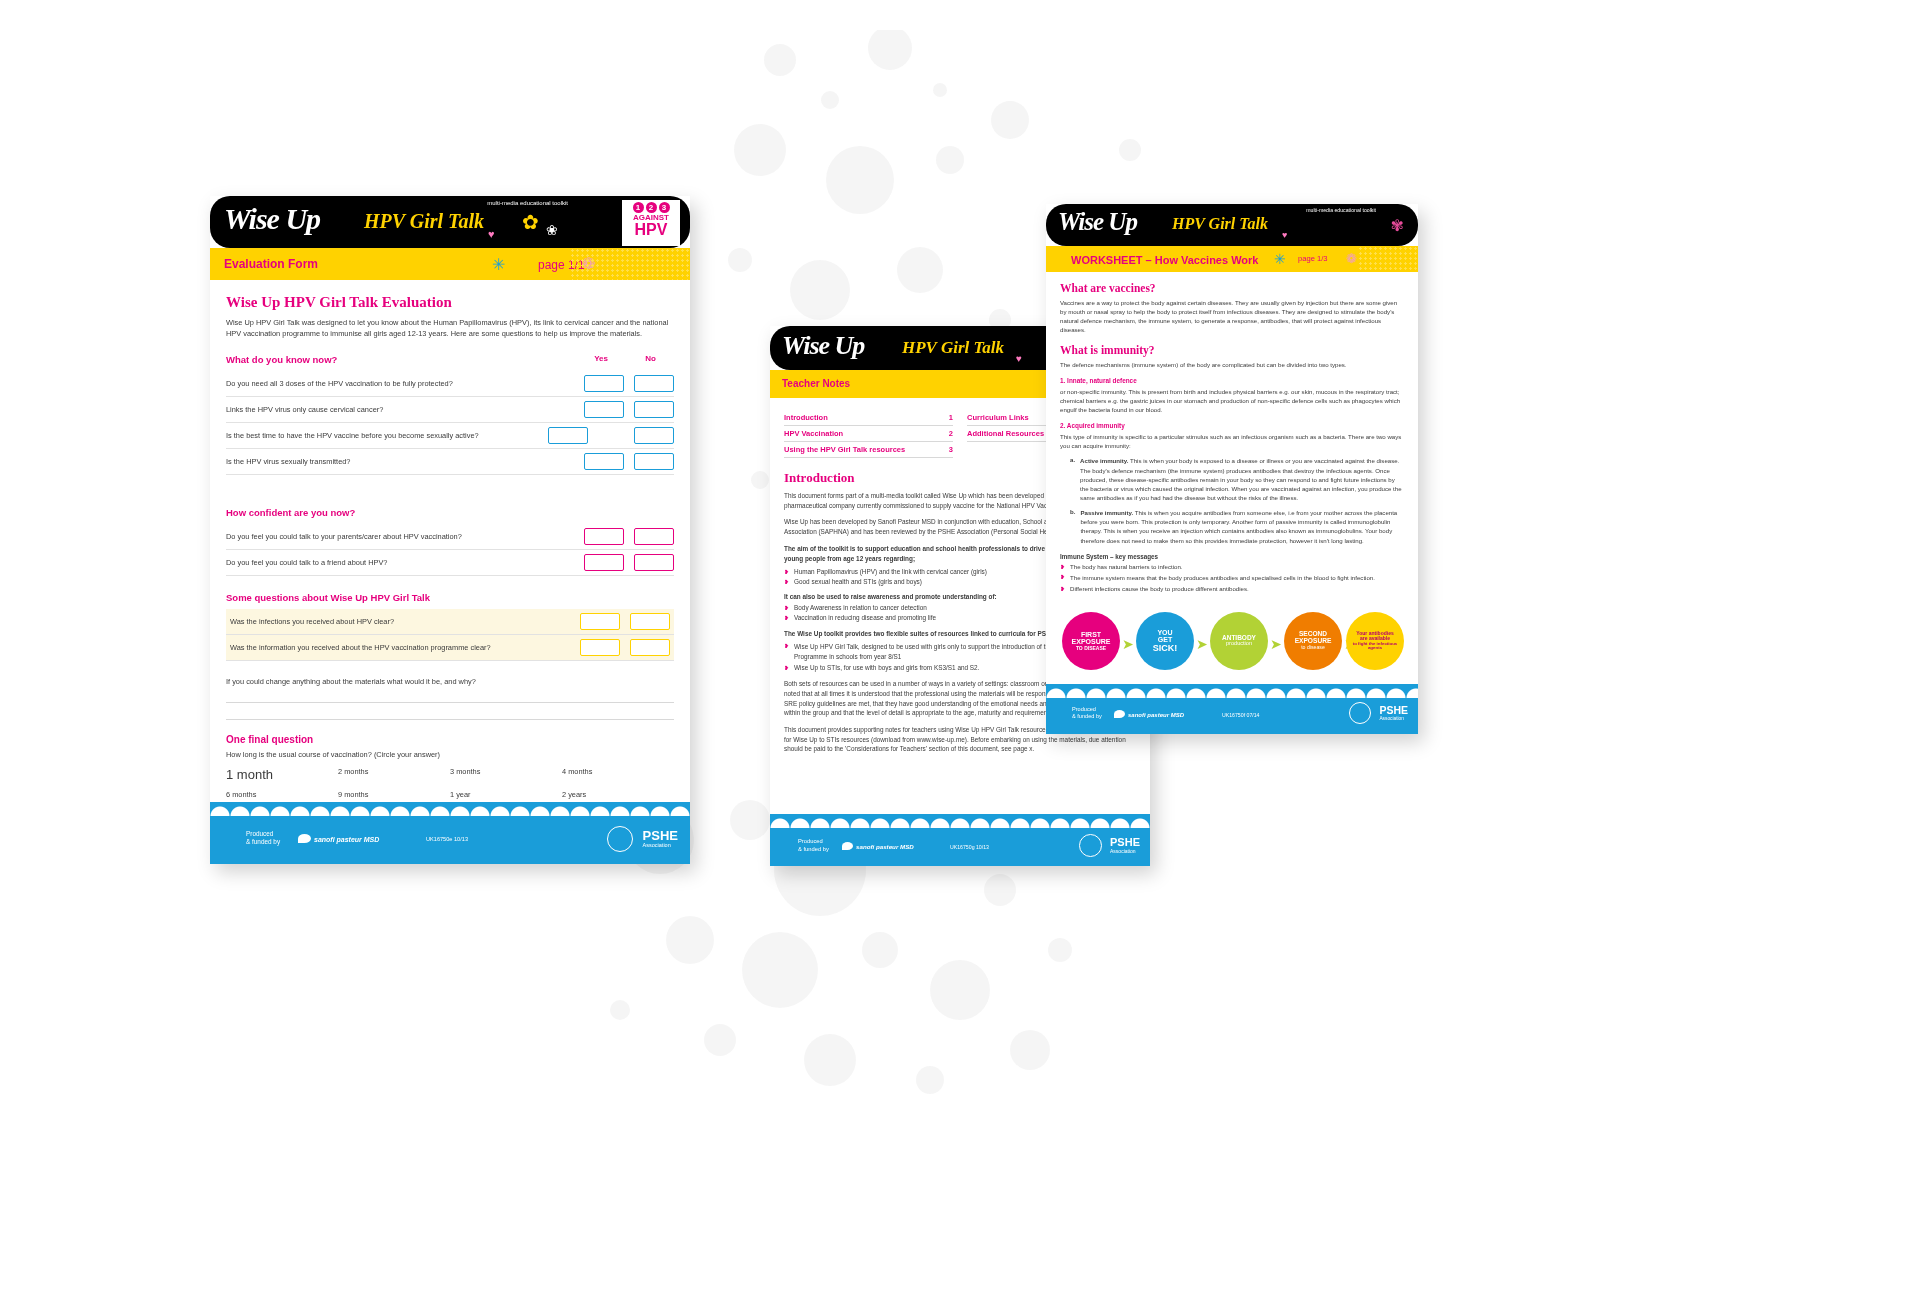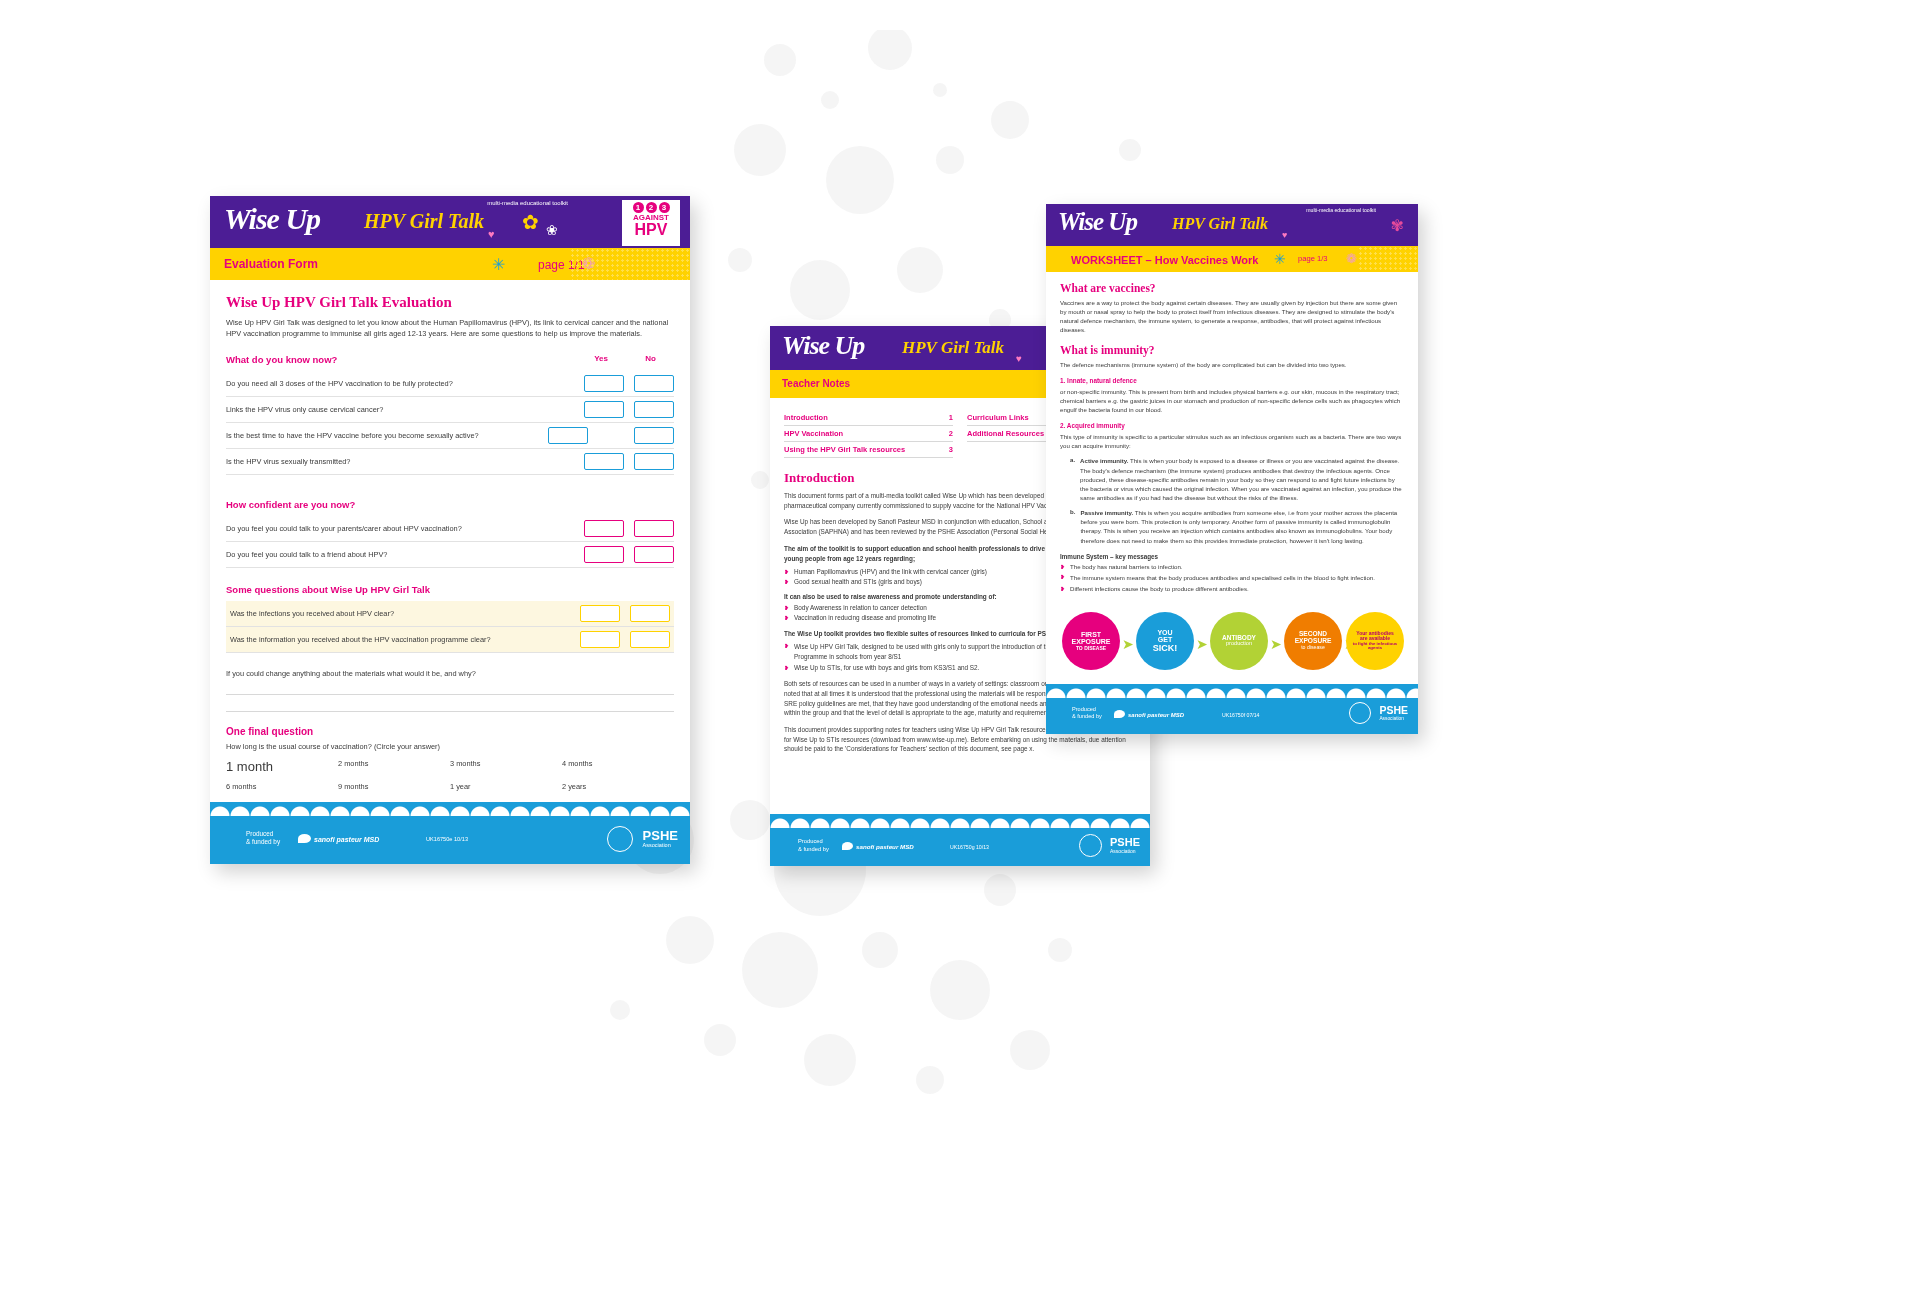--- a/index.html
+++ b/index.html
@@ -10,21 +10,21 @@
     position:relative;
   }
   .bg-splash{position:absolute;pointer-events:none;}
   .page{
     position:absolute;background:#fff;
     box-shadow:6px 8px 18px rgba(0,0,0,0.18);
   }
 
   
   .hdr{position:relative;overflow:hidden;}
-  .hdr-pink{background:#4c1d95;position:relative;height:62%;}
+  .hdr-pink{background:#000000;position:relative;height:62%;border-radius:20px;}
   .hdr-yellow{background:#ffd200;position:relative;height:38%;}
   .logo-wise{
     font-family:"Liberation Serif", serif;
     font-style:italic;font-weight:bold;color:#fff;
     letter-spacing:-1px;
   }
   .logo-hpv{
     font-family:"Liberation Serif", serif;
     font-style:italic;font-weight:bold;color:#ffd200;
   }
@@ -200,21 +200,21 @@
         <div class="tickbox"></div>
         <div class="tickbox"></div>
       </div>
       <div class="q-row" style="padding:4px 0;">
         <div class="q-txt" style="font-size:7.4px;">Is the HPV virus sexually transmitted?</div>
         <div class="tickbox"></div>
         <div class="tickbox"></div>
       </div>
     </div>
 
-    <div class="h-pink" style="font-size:9.5px;margin-top:24px;">How confident are you now?</div>
+    <div class="h-pink" style="font-size:9.5px;margin-top:32px;">How confident are you now?</div>
     <div style="margin-top:6px;">
       <div class="q-row" style="padding:4px 0;">
         <div class="q-txt" style="font-size:7.4px;">Do you feel you could talk to your parents/carer about HPV vaccination?</div>
         <div class="tickbox pink"></div>
         <div class="tickbox pink"></div>
       </div>
       <div class="q-row" style="padding:4px 0;">
         <div class="q-txt" style="font-size:7.4px;">Do you feel you could talk to a friend about HPV?</div>
         <div class="tickbox pink"></div>
         <div class="tickbox pink"></div>

